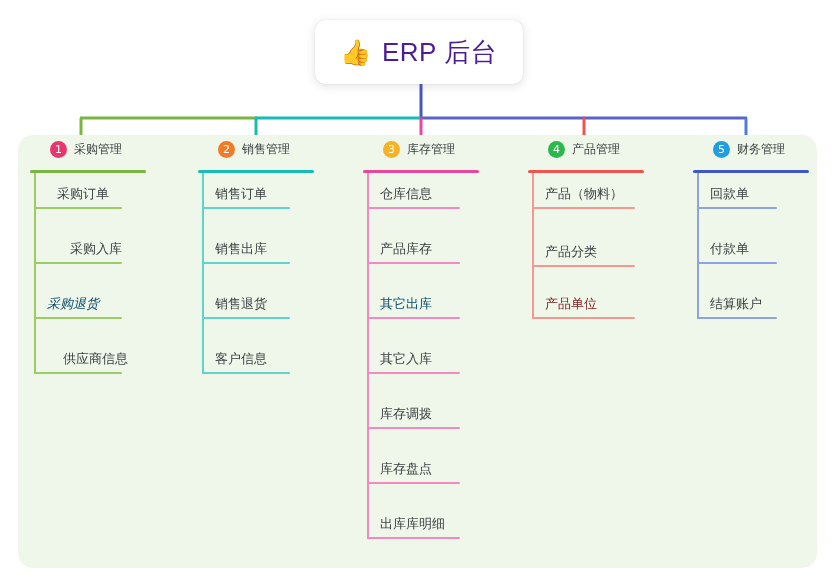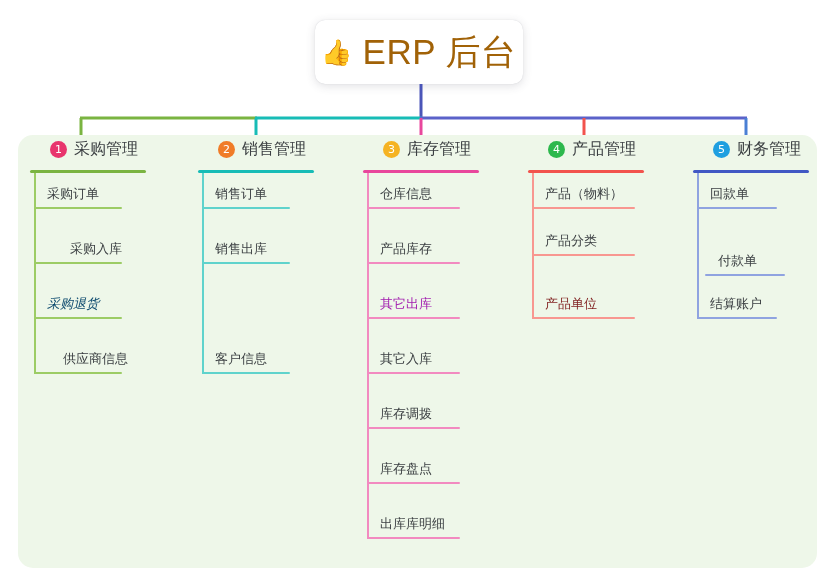--- a/index.html
+++ b/index.html
@@ -35,22 +35,22 @@
     display: flex;
     align-items: center;
     gap: 10px;
   }
   #root-node .root-emoji {
     font-size: 25px;
     line-height: 1;
     display: block;
   }
   #root-node .root-text {
-    font-size: 35px;
-    color: #a16207;
+    font-size: 26px;
+    color: #4c1d95;
     letter-spacing: 0.5px;
     white-space: nowrap;
   }
 
   
   #connectors {
     position: absolute;
     left: 0;
     top: 0;
     width: 839px;
@@ -88,21 +88,21 @@
     height: 17px;
     border-radius: 50%;
     color: #ffffff;
     font-size: 11px;
     line-height: 17px;
     text-align: center;
     flex: none;
     font-family: "DejaVu Sans", sans-serif;
   }
   .col-title {
-    font-size: 16px;
+    font-size: 12px;
     color: #3c4043;
     white-space: nowrap;
   }
   .col-rule {
     height: 3px;
     border-radius: 1.5px;
     margin-top: 7px;
   }
   .spine {
     position: absolute;
@@ -150,21 +150,21 @@
 
 <div id="panel" style="background: rgb(238, 247, 233);">
     <div class="column" style="left: 12px;">
       <div class="col-header">
         <span class="badge" style="background: rgb(232, 53, 109);">1</span>
         <span class="col-title" style="color: rgb(60, 64, 67);">采购管理</span>
       </div>
       <div class="col-rule" style="width: 116px; background: rgb(122, 180, 65);"></div>
       <div class="spine" style="left: 4px; height: 201px; background: rgb(156, 204, 101);"></div>
       <div class="leaf" style="top: 50px; left: 4px;">
-        <span class="leaf-label" style="color: rgb(60, 64, 67);">采购订单</span>
+        <span class="leaf-label" style="color: rgb(60, 64, 67); margin-left: 10px;">采购订单</span>
         <div class="leaf-rule" style="width: 88px; background: rgb(156, 204, 101);"></div>
       </div>
       <div class="leaf" style="top: 105px; left: 4px;">
         <span class="leaf-label" style="color: rgb(60, 64, 67); text-align: right;">采购入库</span>
         <div class="leaf-rule" style="width: 88px; background: rgb(156, 204, 101);"></div>
       </div>
       <div class="leaf" style="top: 160px; left: 4px;">
         <span class="leaf-label" style="color: #0c4a6e; font-style: italic;">采购退货</span>
         <div class="leaf-rule" style="width: 88px; background: rgb(156, 204, 101);"></div>
       </div>
@@ -181,20 +181,24 @@
       <div class="col-rule" style="width: 116px; background: rgb(23, 188, 182);"></div>
       <div class="spine" style="left: 4px; height: 201px; background: rgb(95, 211, 204);"></div>
       <div class="leaf" style="top: 50px; left: 4px;">
         <span class="leaf-label" style="color: rgb(60, 64, 67);">销售订单</span>
         <div class="leaf-rule" style="width: 88px; background: rgb(95, 211, 204);"></div>
       </div>
       <div class="leaf" style="top: 105px; left: 4px;">
         <span class="leaf-label" style="color: rgb(60, 64, 67);">销售出库</span>
         <div class="leaf-rule" style="width: 88px; background: rgb(95, 211, 204);"></div>
       </div>
+      <div class="leaf" style="top: 160px; left: 4px;">
+        <span class="leaf-label" style="color: rgb(60, 64, 67);">销售退货</span>
+        <div class="leaf-rule" style="width: 88px; background: rgb(95, 211, 204);"></div>
+      </div>
       <div class="leaf" style="top: 215px; left: 4px;">
         <span class="leaf-label" style="color: rgb(60, 64, 67);">客户信息</span>
         <div class="leaf-rule" style="width: 88px; background: rgb(95, 211, 204);"></div>
       </div>
     </div>
     <div class="column" style="left: 345px;">
       <div class="col-header">
         <span class="badge" style="background: rgb(245, 179, 35);">3</span>
         <span class="col-title" style="color: rgb(60, 64, 67);">库存管理</span>
       </div>
@@ -202,21 +206,21 @@
       <div class="spine" style="left: 4px; height: 366px; background: rgb(242, 138, 192);"></div>
       <div class="leaf" style="top: 50px; left: 4px;">
         <span class="leaf-label" style="color: rgb(60, 64, 67);">仓库信息</span>
         <div class="leaf-rule" style="width: 93px; background: rgb(242, 138, 192);"></div>
       </div>
       <div class="leaf" style="top: 105px; left: 4px;">
         <span class="leaf-label" style="color: rgb(60, 64, 67);">产品库存</span>
         <div class="leaf-rule" style="width: 93px; background: rgb(242, 138, 192);"></div>
       </div>
       <div class="leaf" style="top: 160px; left: 4px;">
-        <span class="leaf-label" style="color: #a21caf;">其它出库</span>
+        <span class="leaf-label" style="color: #0c4a6e;">其它出库</span>
         <div class="leaf-rule" style="width: 93px; background: rgb(242, 138, 192);"></div>
       </div>
       <div class="leaf" style="top: 215px; left: 4px;">
         <span class="leaf-label" style="color: rgb(60, 64, 67);">其它入库</span>
         <div class="leaf-rule" style="width: 93px; background: rgb(242, 138, 192);"></div>
       </div>
       <div class="leaf" style="top: 270px; left: 4px;">
         <span class="leaf-label" style="color: rgb(60, 64, 67);">库存调拨</span>
         <div class="leaf-rule" style="width: 93px; background: rgb(242, 138, 192);"></div>
       </div>
@@ -233,41 +237,41 @@
       <div class="col-header">
         <span class="badge" style="background: rgb(45, 184, 77);">4</span>
         <span class="col-title" style="color: rgb(60, 64, 67);">产品管理</span>
       </div>
       <div class="col-rule" style="width: 116px; background: rgb(242, 83, 77);"></div>
       <div class="spine" style="left: 4px; height: 146px; background: rgb(248, 151, 144);"></div>
       <div class="leaf" style="top: 50px; left: 4px;">
         <span class="leaf-label" style="color: rgb(60, 64, 67);">产品（物料）</span>
         <div class="leaf-rule" style="width: 103px; background: rgb(248, 151, 144);"></div>
       </div>
-      <div class="leaf" style="top: 97px; left: 4px;">
+      <div class="leaf" style="top: 108px; left: 4px;">
         <span class="leaf-label" style="color: rgb(60, 64, 67);">产品分类</span>
         <div class="leaf-rule" style="width: 103px; background: rgb(248, 151, 144);"></div>
       </div>
       <div class="leaf" style="top: 160px; left: 4px;">
         <span class="leaf-label" style="color: #7f1d1d;">产品单位</span>
         <div class="leaf-rule" style="width: 103px; background: rgb(248, 151, 144);"></div>
       </div>
     </div>
     <div class="column" style="left: 675px;">
       <div class="col-header">
         <span class="badge" style="background: rgb(31, 159, 224);">5</span>
         <span class="col-title" style="color: rgb(60, 64, 67);">财务管理</span>
       </div>
       <div class="col-rule" style="width: 116px; background: rgb(65, 88, 196);"></div>
       <div class="spine" style="left: 4px; height: 146px; background: rgb(143, 163, 224);"></div>
       <div class="leaf" style="top: 50px; left: 4px;">
         <span class="leaf-label" style="color: rgb(60, 64, 67);">回款单</span>
         <div class="leaf-rule" style="width: 80px; background: rgb(143, 163, 224);"></div>
       </div>
-      <div class="leaf" style="top: 105px; left: 12px; margin-top: 12px;">
+      <div class="leaf" style="top: 105px; left: 4px;">
         <span class="leaf-label" style="color: rgb(60, 64, 67);">付款单</span>
         <div class="leaf-rule" style="width: 80px; background: rgb(143, 163, 224);"></div>
       </div>
       <div class="leaf" style="top: 160px; left: 4px;">
         <span class="leaf-label" style="color: rgb(60, 64, 67);">结算账户</span>
         <div class="leaf-rule" style="width: 80px; background: rgb(143, 163, 224);"></div>
       </div>
     </div>
   </div>
 

